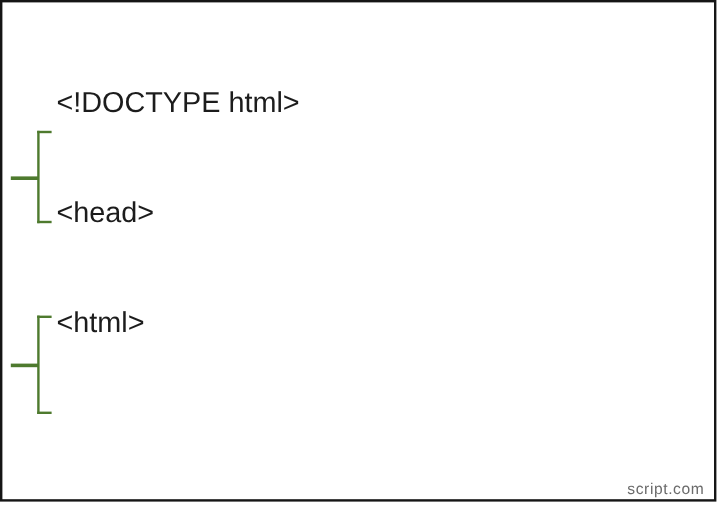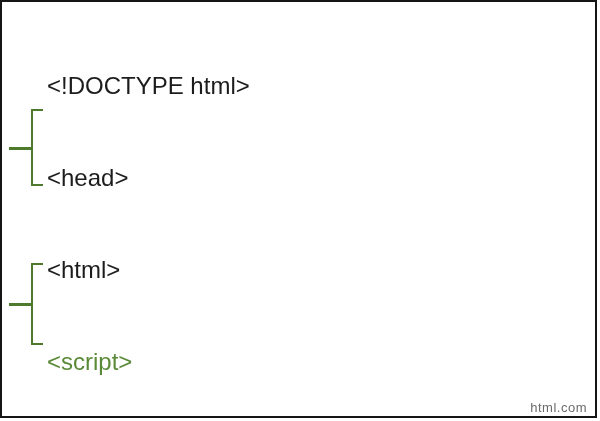--- a/index.html
+++ b/index.html
@@ -71,32 +71,31 @@
 </head>
 <body>
 
 <div class="stage">
   <div class="frame"></div>
 
   <div class="code">
     <div class="code-line" data-tone="black">&lt;!DOCTYPE html&gt;</div>
     <div class="code-line" data-tone="black">&lt;head&gt;</div>
     <div class="code-line" data-tone="black">&lt;html&gt;</div>
-    <div class="code-line" data-tone="green">&lt;script&gt;</div>
     
     
     
     
     
     
     
     
     
   </div>
 
   <div class="bracket bracket-script"></div>
   <div class="bracket-tick tick-script"></div>
 
   <div class="bracket bracket-form"></div>
   <div class="bracket-tick tick-form"></div>
 
-  <div class="watermark">html.com</div>
+  <div class="watermark">script.com</div>
 </div>
 
 </body></html>

